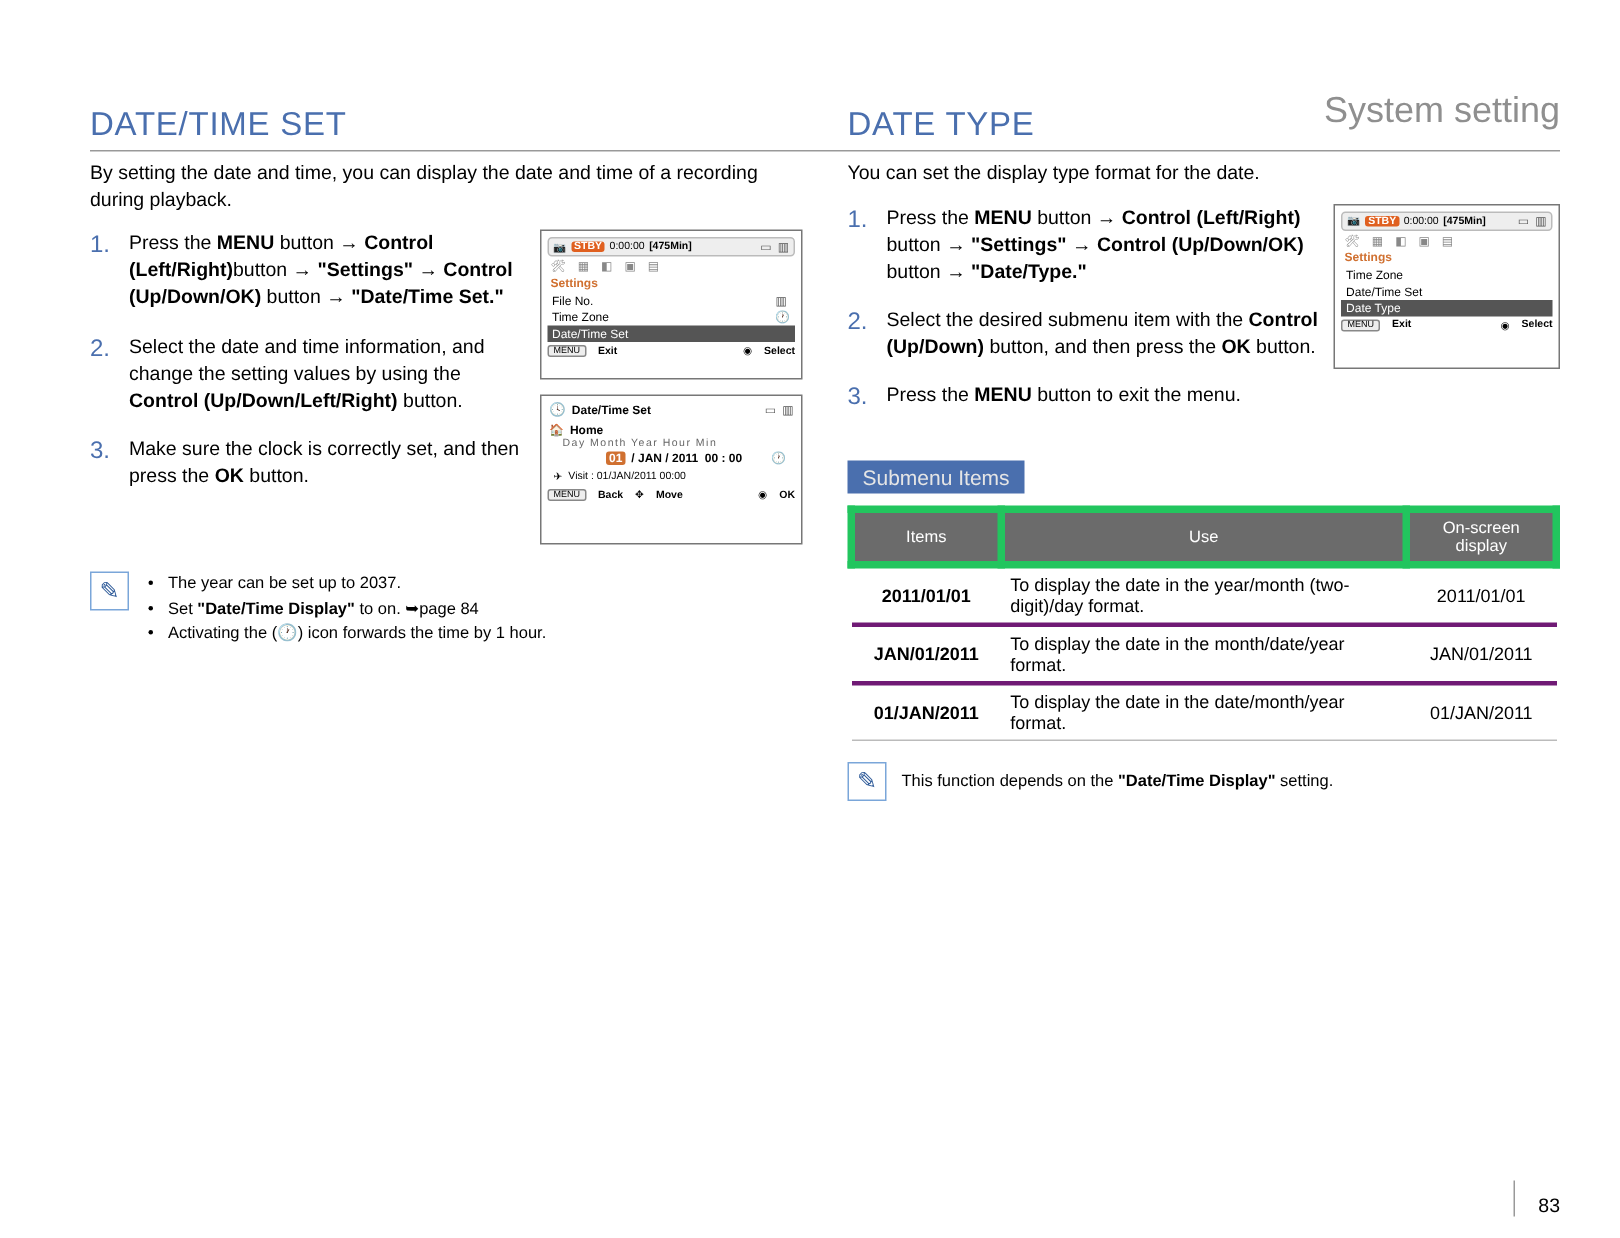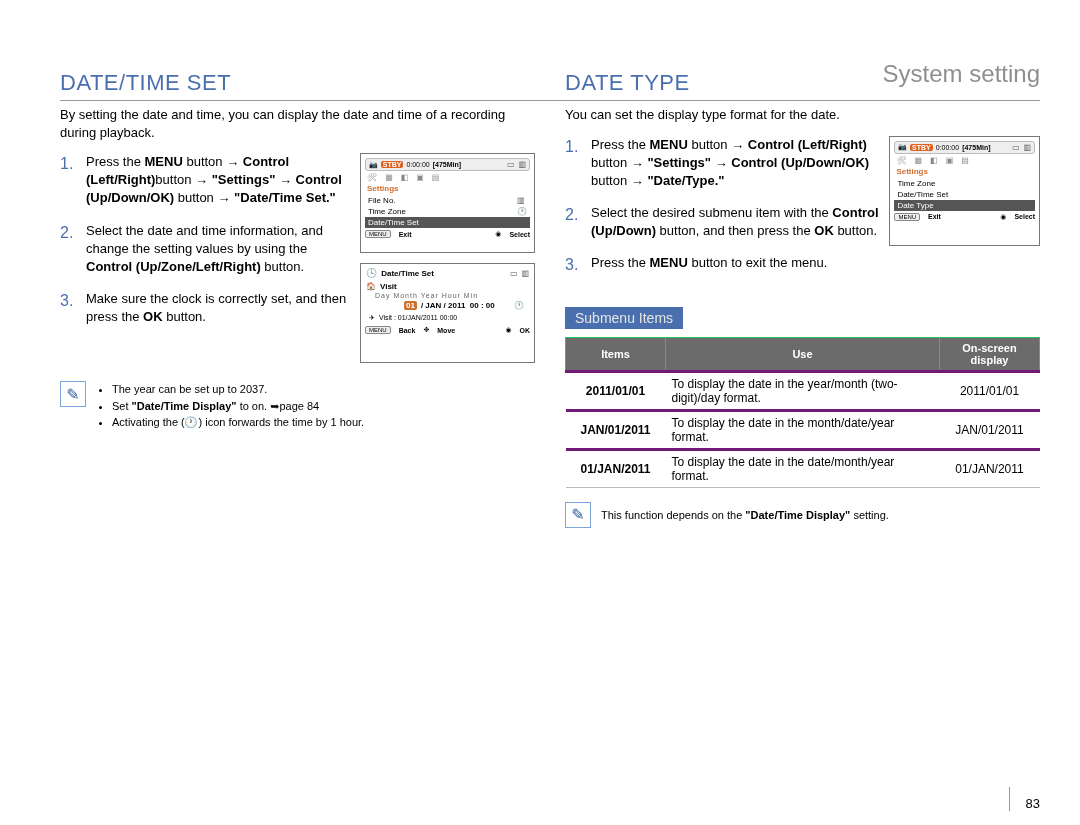--- a/index.html
+++ b/index.html
@@ -99,22 +99,22 @@
   .note-list { font-size:11px; line-height:1.5;}
   .note-list li { list-style: disc; margin-left:16px;}
   .submenu-h {
     background:#4a6fae; color:#e5e5e5; display:inline-block;
     padding:3px 10px; font-size:14px; margin-top:20px;
   }
   table.sub {
     border-collapse: collapse; width:100%; margin-top:8px; font-size:12px;
   }
   table.sub th {
-    background:#6b6b6b; color:#fff; font-weight:bold; font-size:11px;
-    padding:4px 6px; border:1px solid #22c55e; text-align:center;
+    background:#6b6b6b; color:#fff; font-weight:normal; font-size:11px;
+    padding:4px 6px; border:5px solid #22c55e; text-align:center;
   }
   table.sub td {
     border-top:3px solid #701a75; border-bottom:1px solid #bbb;
     padding:4px 6px; vertical-align:middle;
   }
   table.sub td.it { font-weight:bold; text-align:center; width:100px;}
   table.sub td.disp { text-align:center; width:100px;}
   .note2 { display:flex; gap:10px; align-items:center; margin-top:14px; font-size:11px;}
   .page-num {
     position:absolute; bottom:14px; right:40px; font-size:13px;
@@ -138,21 +138,21 @@
   <div class="col">
     <h2 class="section">DATE/TIME SET</h2>
     <p class="intro">By setting the date and time, you can display the date and time of a recording during playback.</p>
 
     <div class="tw">
       <ol class="steps">
         <li>
             <div class="step-body">Press the <b>MENU</b> button <span class="arrow">→</span> <b>Control (Left/Right)</b>button <span class="arrow">→</span> <b>"Settings"</b> <span class="arrow">→</span> <b>Control (Up/Down/OK)</b> button <span class="arrow">→</span> <b>"Date/Time Set."</b></div>
           </li>
         <li>
-            <div class="step-body">Select the date and time information, and change the setting values by using the <b>Control (Up/Zone/Left/Right)</b> button.</div>
+            <div class="step-body">Select the date and time information, and change the setting values by using the <b>Control (Up/Down/Left/Right)</b> button.</div>
           </li>
         <li>
             <div class="step-body">Make sure the clock is correctly set, and then press the <b>OK</b> button.</div>
           </li>
       </ol>
 
       <div class="sshots-col">
 
         <div class="screenshot" style="height:100px;">
           <div class="stby-bar">
@@ -198,21 +198,21 @@
           <div style="display:flex; margin:4px 5px; align-items:center; gap:4px;">
             <span class="dst-icon">🕓</span>
             <b>Date/Time Set</b>
             <span class="ico-row" style="margin-left:auto;">
                 <span>▭</span>
                 <span>▥</span>
               </span>
           </div>
           <div style="margin:0 5px; display:flex; gap:4px; align-items:center; font-size:8px;">
             <span>🏠</span>
-              <b>Visit</b>
+              <b>Home</b>
           </div>
           <div style="margin:1px 14px; color:#666; font-size:7px; letter-spacing:1px;">Day  Month Year  Hour  Min</div>
           <div style="margin:2px 10px; font-size:8px; font-weight:bold; display:flex; align-items:center; gap:4px;padding-left:33px;">
             <span style="background:#d07030; color:#fff; padding:0 2px; border-radius:2px;">01</span> / JAN / 2011&nbsp;&nbsp;00 : 00
             <span style="margin-left:auto;">🕐</span>
           </div>
           <div style="margin:4px 8px; font-size:7px; display:flex; gap:4px;">
             <span>✈</span>
             <span>Visit : 01/JAN/2011 00:00</span>
           </div>

